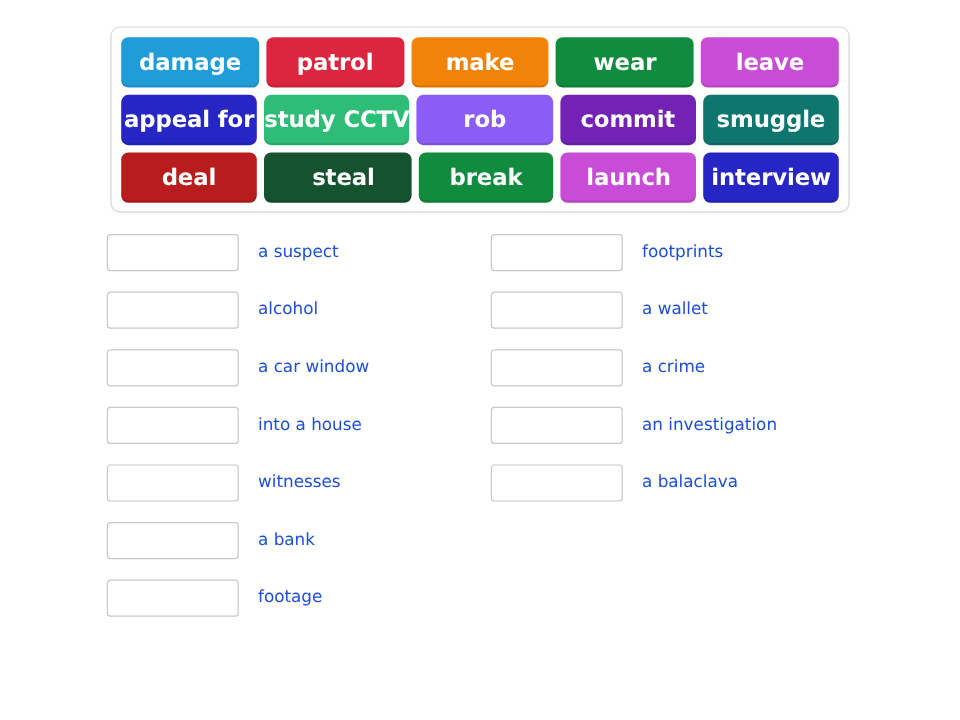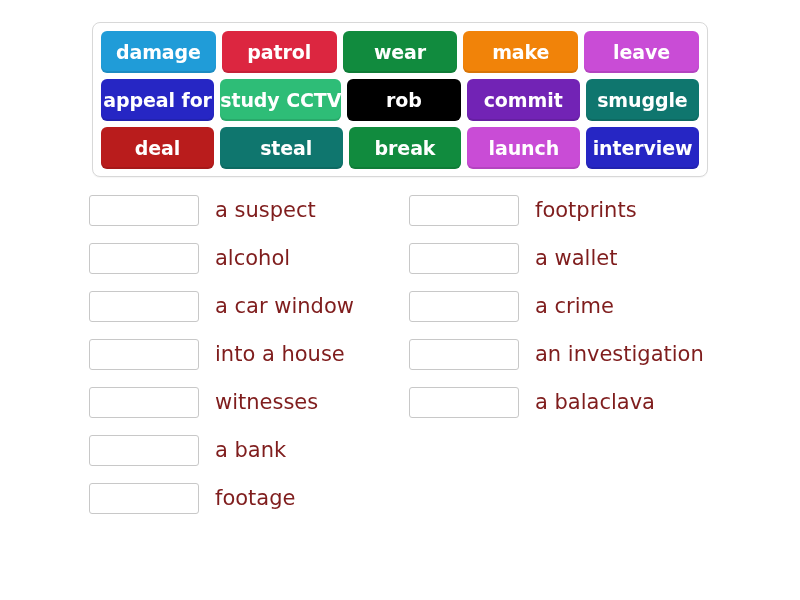--- a/index.html
+++ b/index.html
@@ -83,71 +83,71 @@
     height: 31px;
     box-sizing: border-box;
     background: #ffffff;
     border: 1px solid #c8c8c8;
     border-radius: 3px;
     flex: 0 0 auto;
     cursor: pointer;
   }
   .answer-label {
     margin-left: 16px;
-    font-size: 21px;
-    color: #7f1d1d;
+    font-size: 14px;
+    color: #1d4ed8;
     white-space: nowrap;
     line-height: 1;
   }
 </style>
 </head>
 <body>
 
 <div id="app">
 
   <div class="tile-bank">
     <div class="tile-row">
         <div class="tile" style="background: rgb(32, 156, 216);">
           <span>damage</span>
         </div>
         <div class="tile" style="background: rgb(220, 38, 64); align-items: center;">
           <span>patrol</span>
         </div>
+        <div class="tile" style="background: rgb(241, 131, 9);">
+          <span>make</span>
+        </div>
         <div class="tile" style="background: rgb(17, 139, 62);">
           <span>wear</span>
-        </div>
-        <div class="tile" style="background: rgb(241, 131, 9);">
-          <span>make</span>
         </div>
         <div class="tile" style="background: rgb(201, 76, 214);">
           <span>leave</span>
         </div>
       </div>
     <div class="tile-row">
         <div class="tile" style="background: rgb(38, 38, 196);">
           <span>appeal for</span>
         </div>
         <div class="tile" style="background: rgb(46, 189, 119);">
           <span>study CCTV</span>
         </div>
-        <div class="tile" style="background: #000000; text-align: right;">
+        <div class="tile" style="background: #8b5cf6; text-align: right;">
           <span>rob</span>
         </div>
         <div class="tile" style="background: rgb(114, 35, 181);">
           <span>commit</span>
         </div>
         <div class="tile" style="background: #0f766e;">
           <span>smuggle</span>
         </div>
       </div>
     <div class="tile-row">
         <div class="tile" style="background: #b91c1c;">
           <span>deal</span>
         </div>
-        <div class="tile" style="background: #0f766e; padding-left: 10px;">
+        <div class="tile" style="background: #14532d; padding-left: 10px;">
           <span>steal</span>
         </div>
         <div class="tile" style="background: rgb(17, 139, 62);">
           <span>break</span>
         </div>
         <div class="tile" style="background: rgb(201, 76, 214);">
           <span>launch</span>
         </div>
         <div class="tile" style="background: rgb(38, 38, 196);">
           <span>interview</span>

